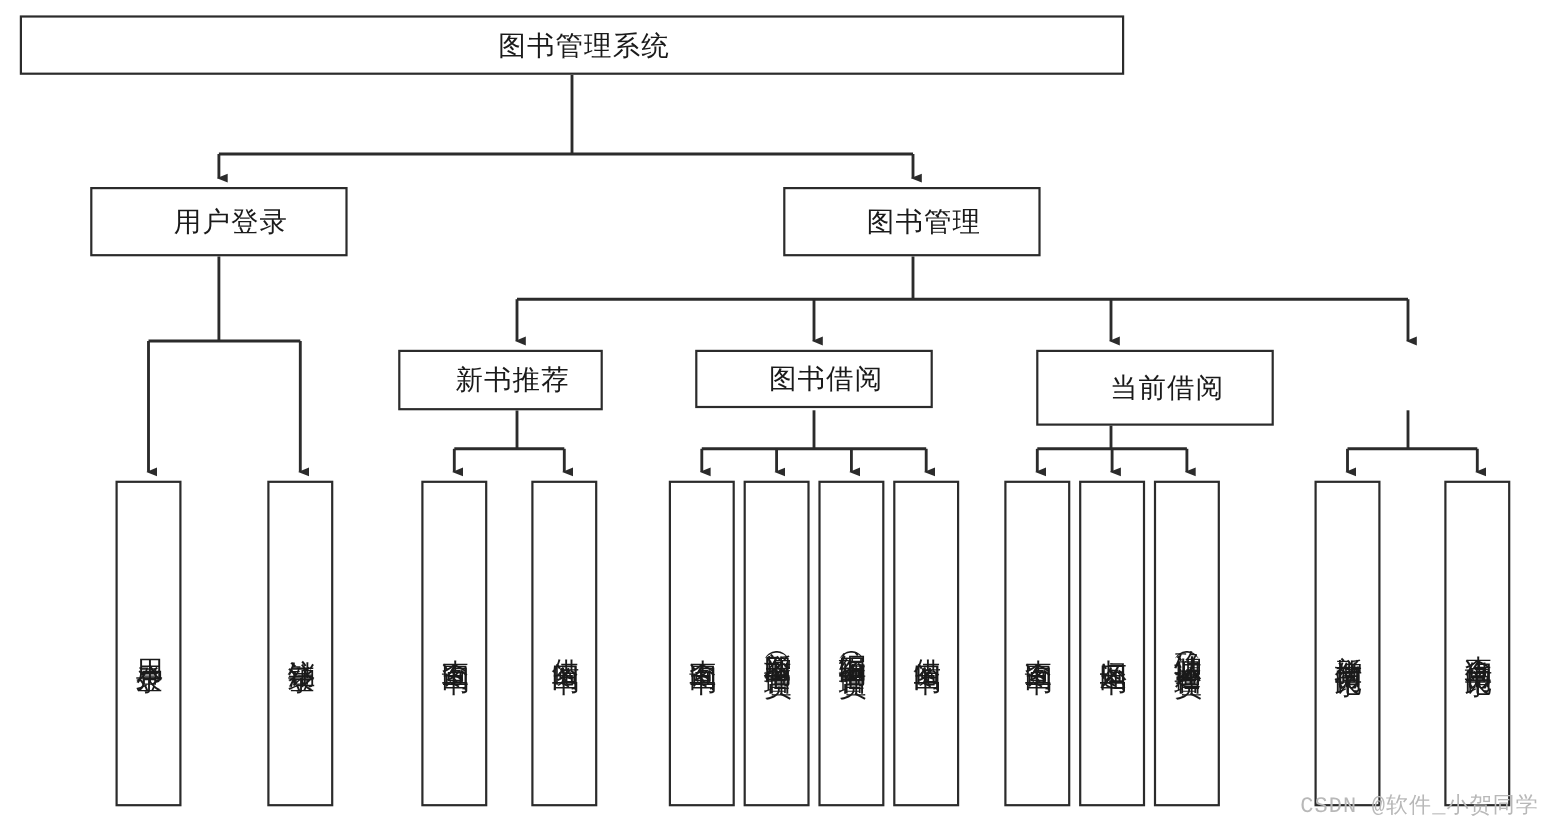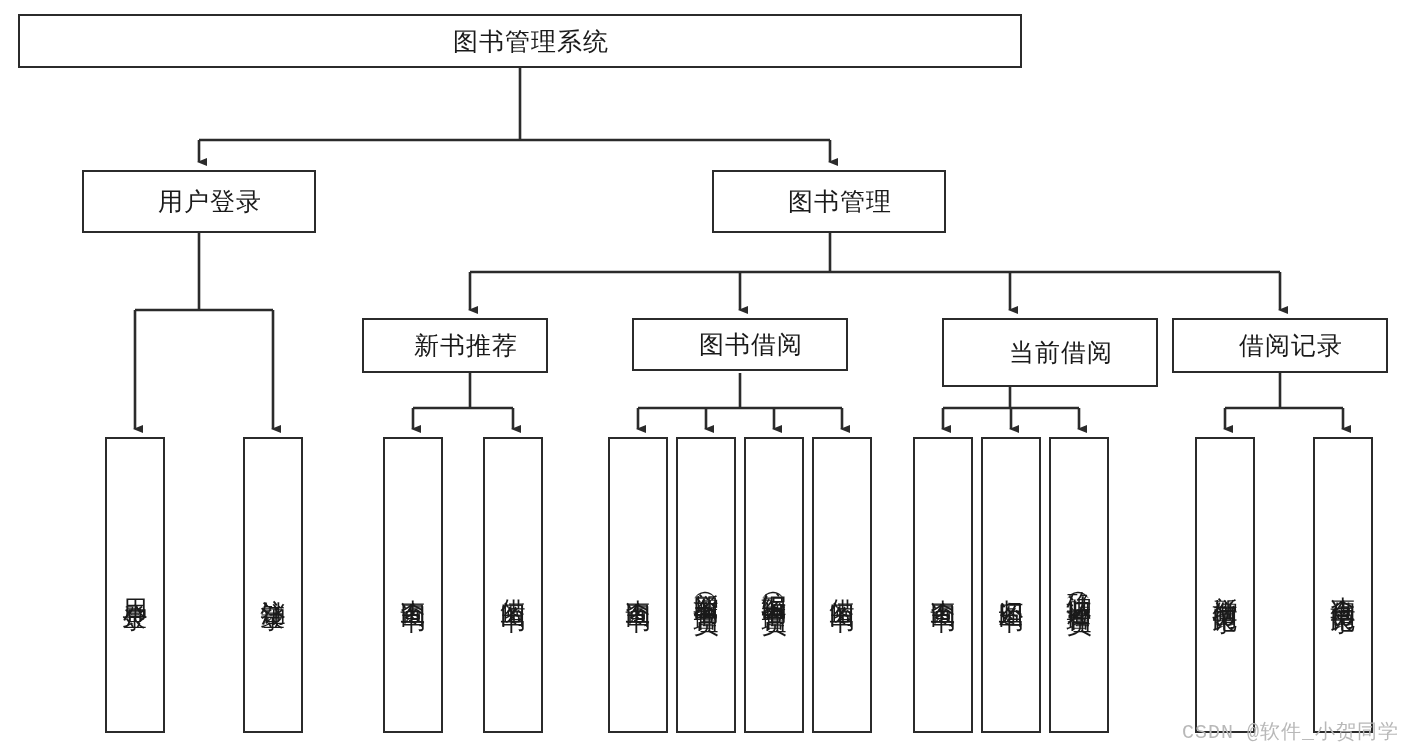--- a/index.html
+++ b/index.html
@@ -138,23 +138,20 @@
 
   <div class="node horizontal" style="left:362px; top:318px; width:186px; height:55px;">
     <span class="label">新书推荐</span>
   </div>
   <div class="node horizontal" style="left:632px; top:318px; width:216px; height:53px;">
     <span class="label">图书借阅</span>
   </div>
   <div class="node horizontal" style="left:902px; top:318px; width:216px; height:69px;margin-left:40px;">
     <span class="label">当前借阅</span>
   </div>
-  <div class="node horizontal" style="left:1172px; top:318px; width:216px; height:55px;">
-    <span class="label">借阅记录</span>
-  </div>
 
   <div class="node vertical" style="left:105px; top:437px; width:60px; height:296px;">
     <span class="label">用户登录</span>
   </div>
   <div class="node vertical" style="left:243px; top:437px; width:60px; height:296px;">
     <span class="label">注销登录</span>
   </div>
 
   <div class="node vertical" style="left:383px; top:437px; width:60px; height:296px;">
     <span class="label">查询图书</span>

